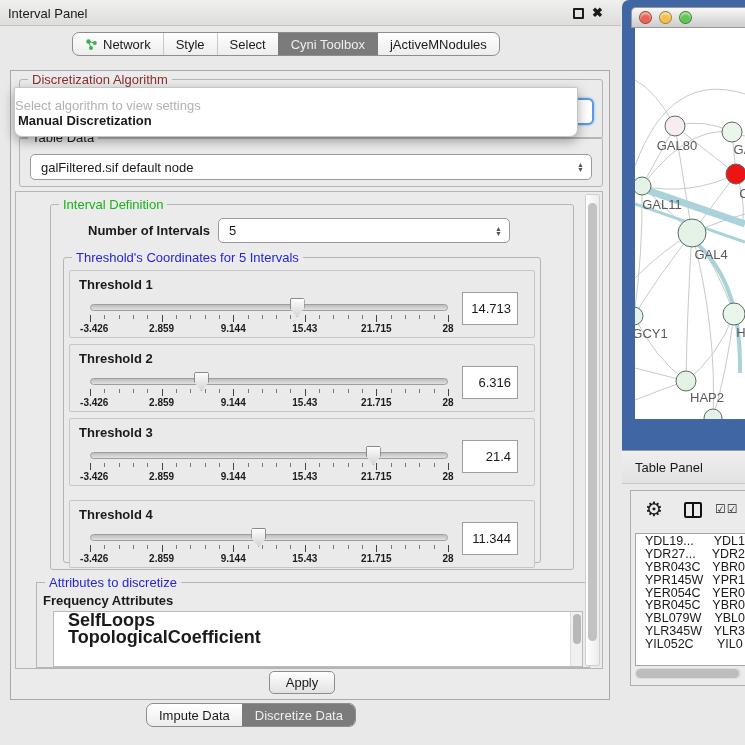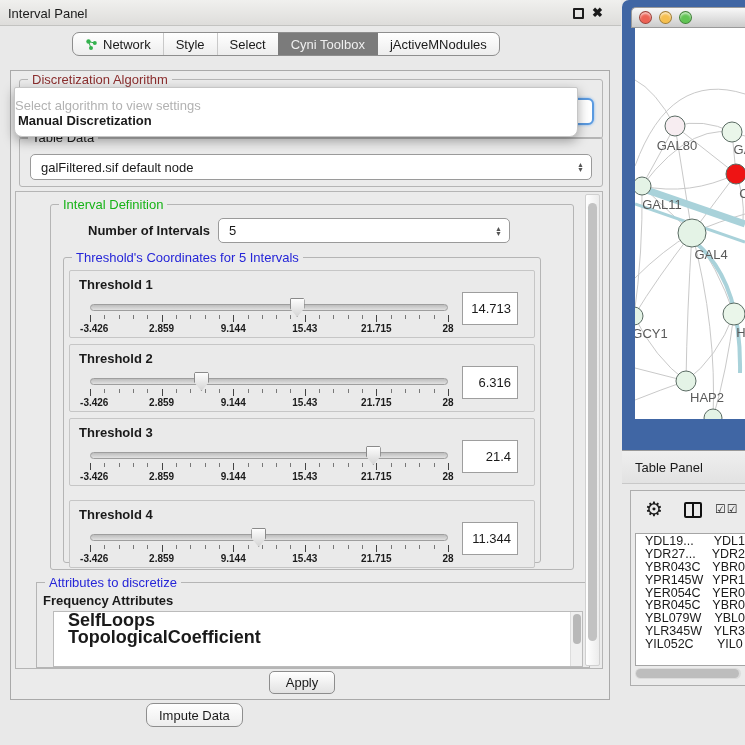--- a/index.html
+++ b/index.html
@@ -409,20 +409,23 @@
           <div class="vthumb"></div>
         </div>
       </div>
 
       <div class="apply-btn">Apply</div>
     </div>
 
     <div class="tabbar tabbar-bottom">
       <div class="tab">
         <span>Impute Data</span>
+      </div>
+      <div class="tab selected">
+        <span>Discretize Data</span>
       </div>
     </div>
   </div>
 
   <div class="network-window">
     <div class="mac-titlebar">
       <span class="light" id="light-close" style="left: 7px; background: rgb(236, 98, 85);"></span>
       <span class="light" id="light-min" style="left: 27px; background: rgb(245, 191, 79);"></span>
       <span class="light" id="light-max" style="left: 47px; background: rgb(97, 196, 84);"></span>
     </div>

